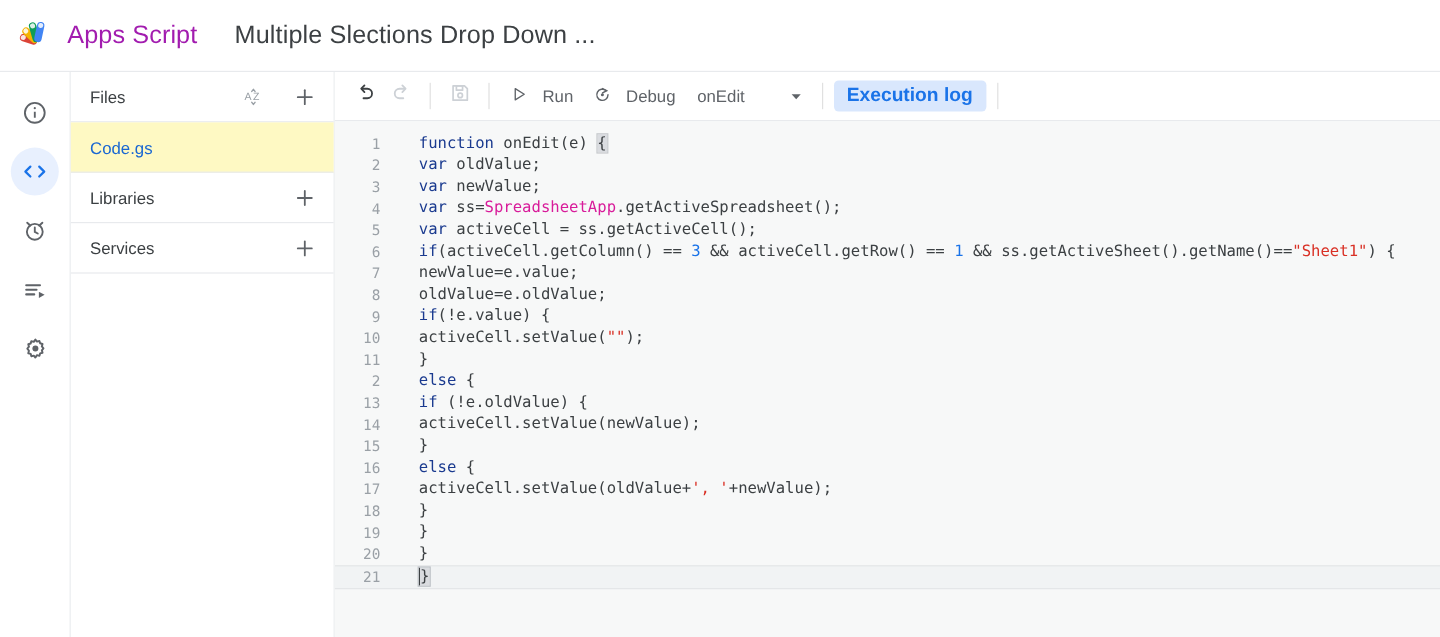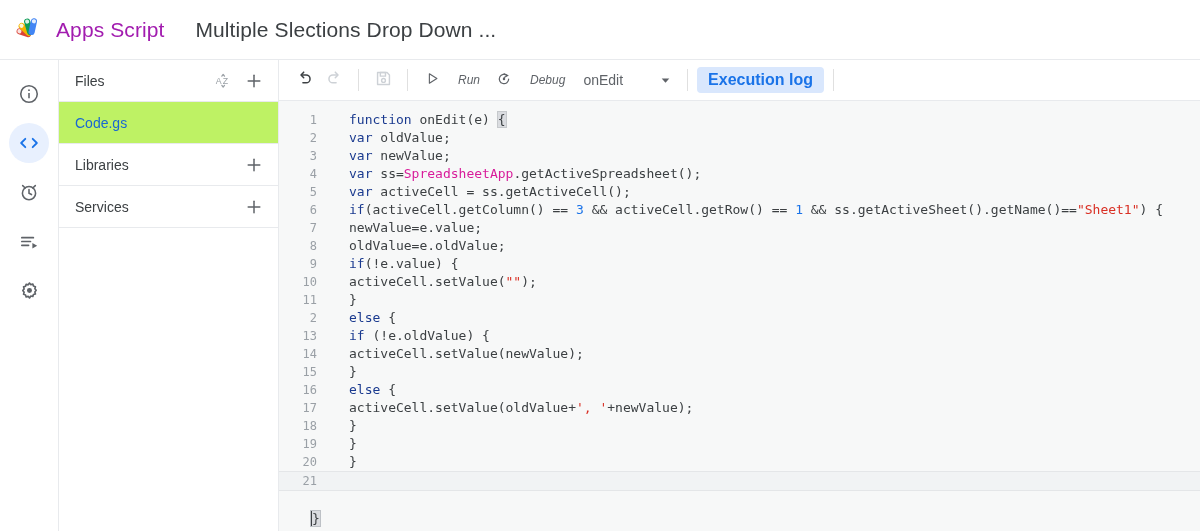--- a/index.html
+++ b/index.html
@@ -87,37 +87,38 @@
   .panel-row {
     height: 42px;
     display: flex;
     align-items: center;
     padding: 0 14px 0 16px;
     border-bottom: 1px solid #e8eaed;
     box-sizing: border-box;
     font-size: 14px;
     color: #3c4043;
     cursor: pointer;
+    gap: 12px;
   }
   .panel-row .row-label { flex: 1 1 auto; }
   .panel-row .row-action {
     flex: 0 0 auto;
     margin-left: 10px;
     display: flex;
     align-items: center;
     justify-content: center;
     cursor: pointer;
   }
   #file-item-code {
     height: 42px;
     display: flex;
     align-items: center;
     padding: 0 16px;
     box-sizing: border-box;
-    background: #bef264;
+    background: #fef9c3;
     color: #1967d2;
     font-size: 14px;
     border-bottom: 1px solid #e8eaed;
     cursor: pointer;
   }
 
   
   #editor-column {
     flex: 1 1 auto;
     display: flex;
@@ -150,30 +151,29 @@
   .tb-divider {
     width: 1px;
     height: 22px;
     background: #e0e0e0;
     margin: 0 9px;
     flex: 0 0 auto;
   }
   .tb-text-btn {
     display: flex;
     align-items: center;
-    gap: 18px;
+    gap: 12px;
     height: 30px;
     padding: 0 8px;
     border-radius: 4px;
-    font-size: 12px;
+    font-size: 14px;
     color: #5f6368;
     cursor: pointer;
     white-space: nowrap;
     flex: 0 0 auto;
-    font-style: italic;
   }
   #func-select {
     display: flex;
     align-items: center;
     font-size: 14px;
     color: #5f6368;
     padding: 0 6px 0 10px;
     height: 30px;
     cursor: pointer;
     white-space: nowrap;
@@ -216,21 +216,20 @@
     font-family: "DejaVu Sans Mono", monospace;
     font-size: 13px;
     white-space: pre;
   }
   .code-line.active-line {
     background: #f1f3f4;
     border-top: 1px solid #e4e6e8;
     border-bottom: 1px solid #e4e6e8;
     height: 18px;
     box-sizing: content-box;
-    flex-direction: column;
   }
   .ln {
     width: 38px;
     flex: 0 0 38px;
     text-align: right;
     color: #9aa0a6;
     font-family: "DejaVu Sans Mono", monospace;
     font-size: 12px;
     padding-right: 0;
     user-select: none;

